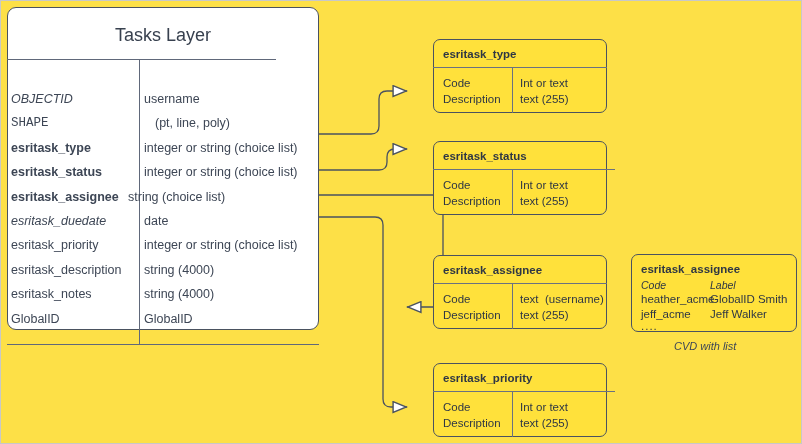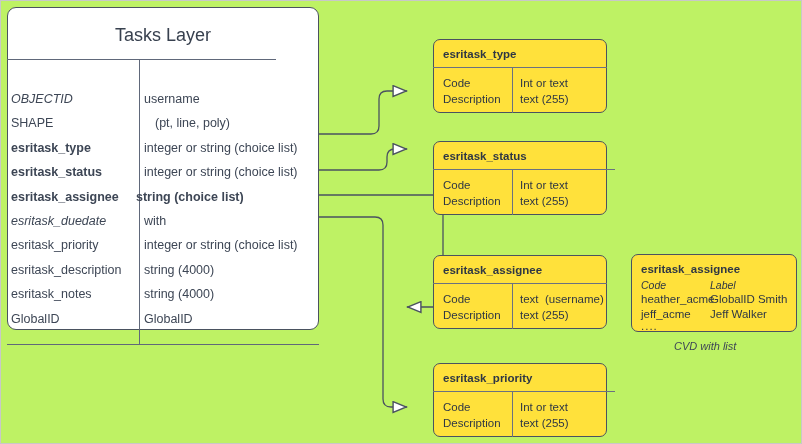--- a/index.html
+++ b/index.html
@@ -9,21 +9,21 @@
     background: #ffffff;
   }
   body {
     font-family: "Liberation Sans", sans-serif;
     -webkit-font-smoothing: antialiased;
   }
   #canvas {
     position: relative;
     width: 802px;
     height: 444px;
-    background: #bef264;
+    background: #fde047;
     box-sizing: border-box;
     border: 1px solid #c8c8c8;
     overflow: hidden;
   }
 
   
   #wires {
     position: absolute;
     left: 0; top: 0;
     width: 802px;
@@ -158,30 +158,30 @@
 
   <div class="entity-rule" style="left:6px; top:58px; width:269px;"></div>
 
   <div class="entity-vrule" style="left:138px; top:58px; height:285px;"></div>
 
   <div class="entity-rule" style="left:6px; top:343px; width:312px;"></div>
 
   <div id="field-rows">
       <div class="frow" style="left: 10px; top: 91px; font-style: italic;">OBJECTID</div>
       <div class="frow" style="left: 143px; top: 91px;">username</div>
-      <div class="frow" style="left: 10px; top: 115.4px;">SHAPE</div>
+      <div class="frow" style="left: 10px; top: 115.4px; font-family: Liberation Mono, monospace;">SHAPE</div>
       <div class="frow" style="left: 154px; top: 115.4px;">(pt, line, poly)</div>
       <div class="frow bold" style="left: 10px; top: 139.8px;">esritask_type</div>
       <div class="frow" style="left: 143px; top: 139.8px;">integer or string (choice list)</div>
       <div class="frow bold" style="left: 10px; top: 164.2px;">esritask_status</div>
       <div class="frow" style="left: 143px; top: 164.2px;">integer or string (choice list)</div>
       <div class="frow bold" style="left: 10px; top: 188.6px;">esritask_assignee</div>
-      <div class="frow" style="left: 135px; top: 188.6px; font-weight: bold;">string (choice list)</div>
+      <div class="frow" style="left: 127px; top: 188.6px;">string (choice list)</div>
       <div class="frow" style="left: 10px; top: 213px; font-style: italic;">esritask_duedate</div>
-      <div class="frow" style="left: 143px; top: 213px;">with</div>
+      <div class="frow" style="left: 143px; top: 213px;">date</div>
       <div class="frow" style="left: 10px; top: 237.4px;">esritask_priority</div>
       <div class="frow" style="left: 143px; top: 237.4px;">integer or string (choice list)</div>
       <div class="frow" style="left: 10px; top: 261.8px;">esritask_description</div>
       <div class="frow" style="left: 143px; top: 261.8px;">string (4000)</div>
       <div class="frow" style="left: 10px; top: 286.2px;">esritask_notes</div>
       <div class="frow" style="left: 143px; top: 286.2px;">string (4000)</div>
       <div class="frow" style="left: 10px; top: 310.6px;">GlobalID</div>
       <div class="frow" style="left: 143px; top: 310.6px;">GlobalID</div>
     </div>
 

